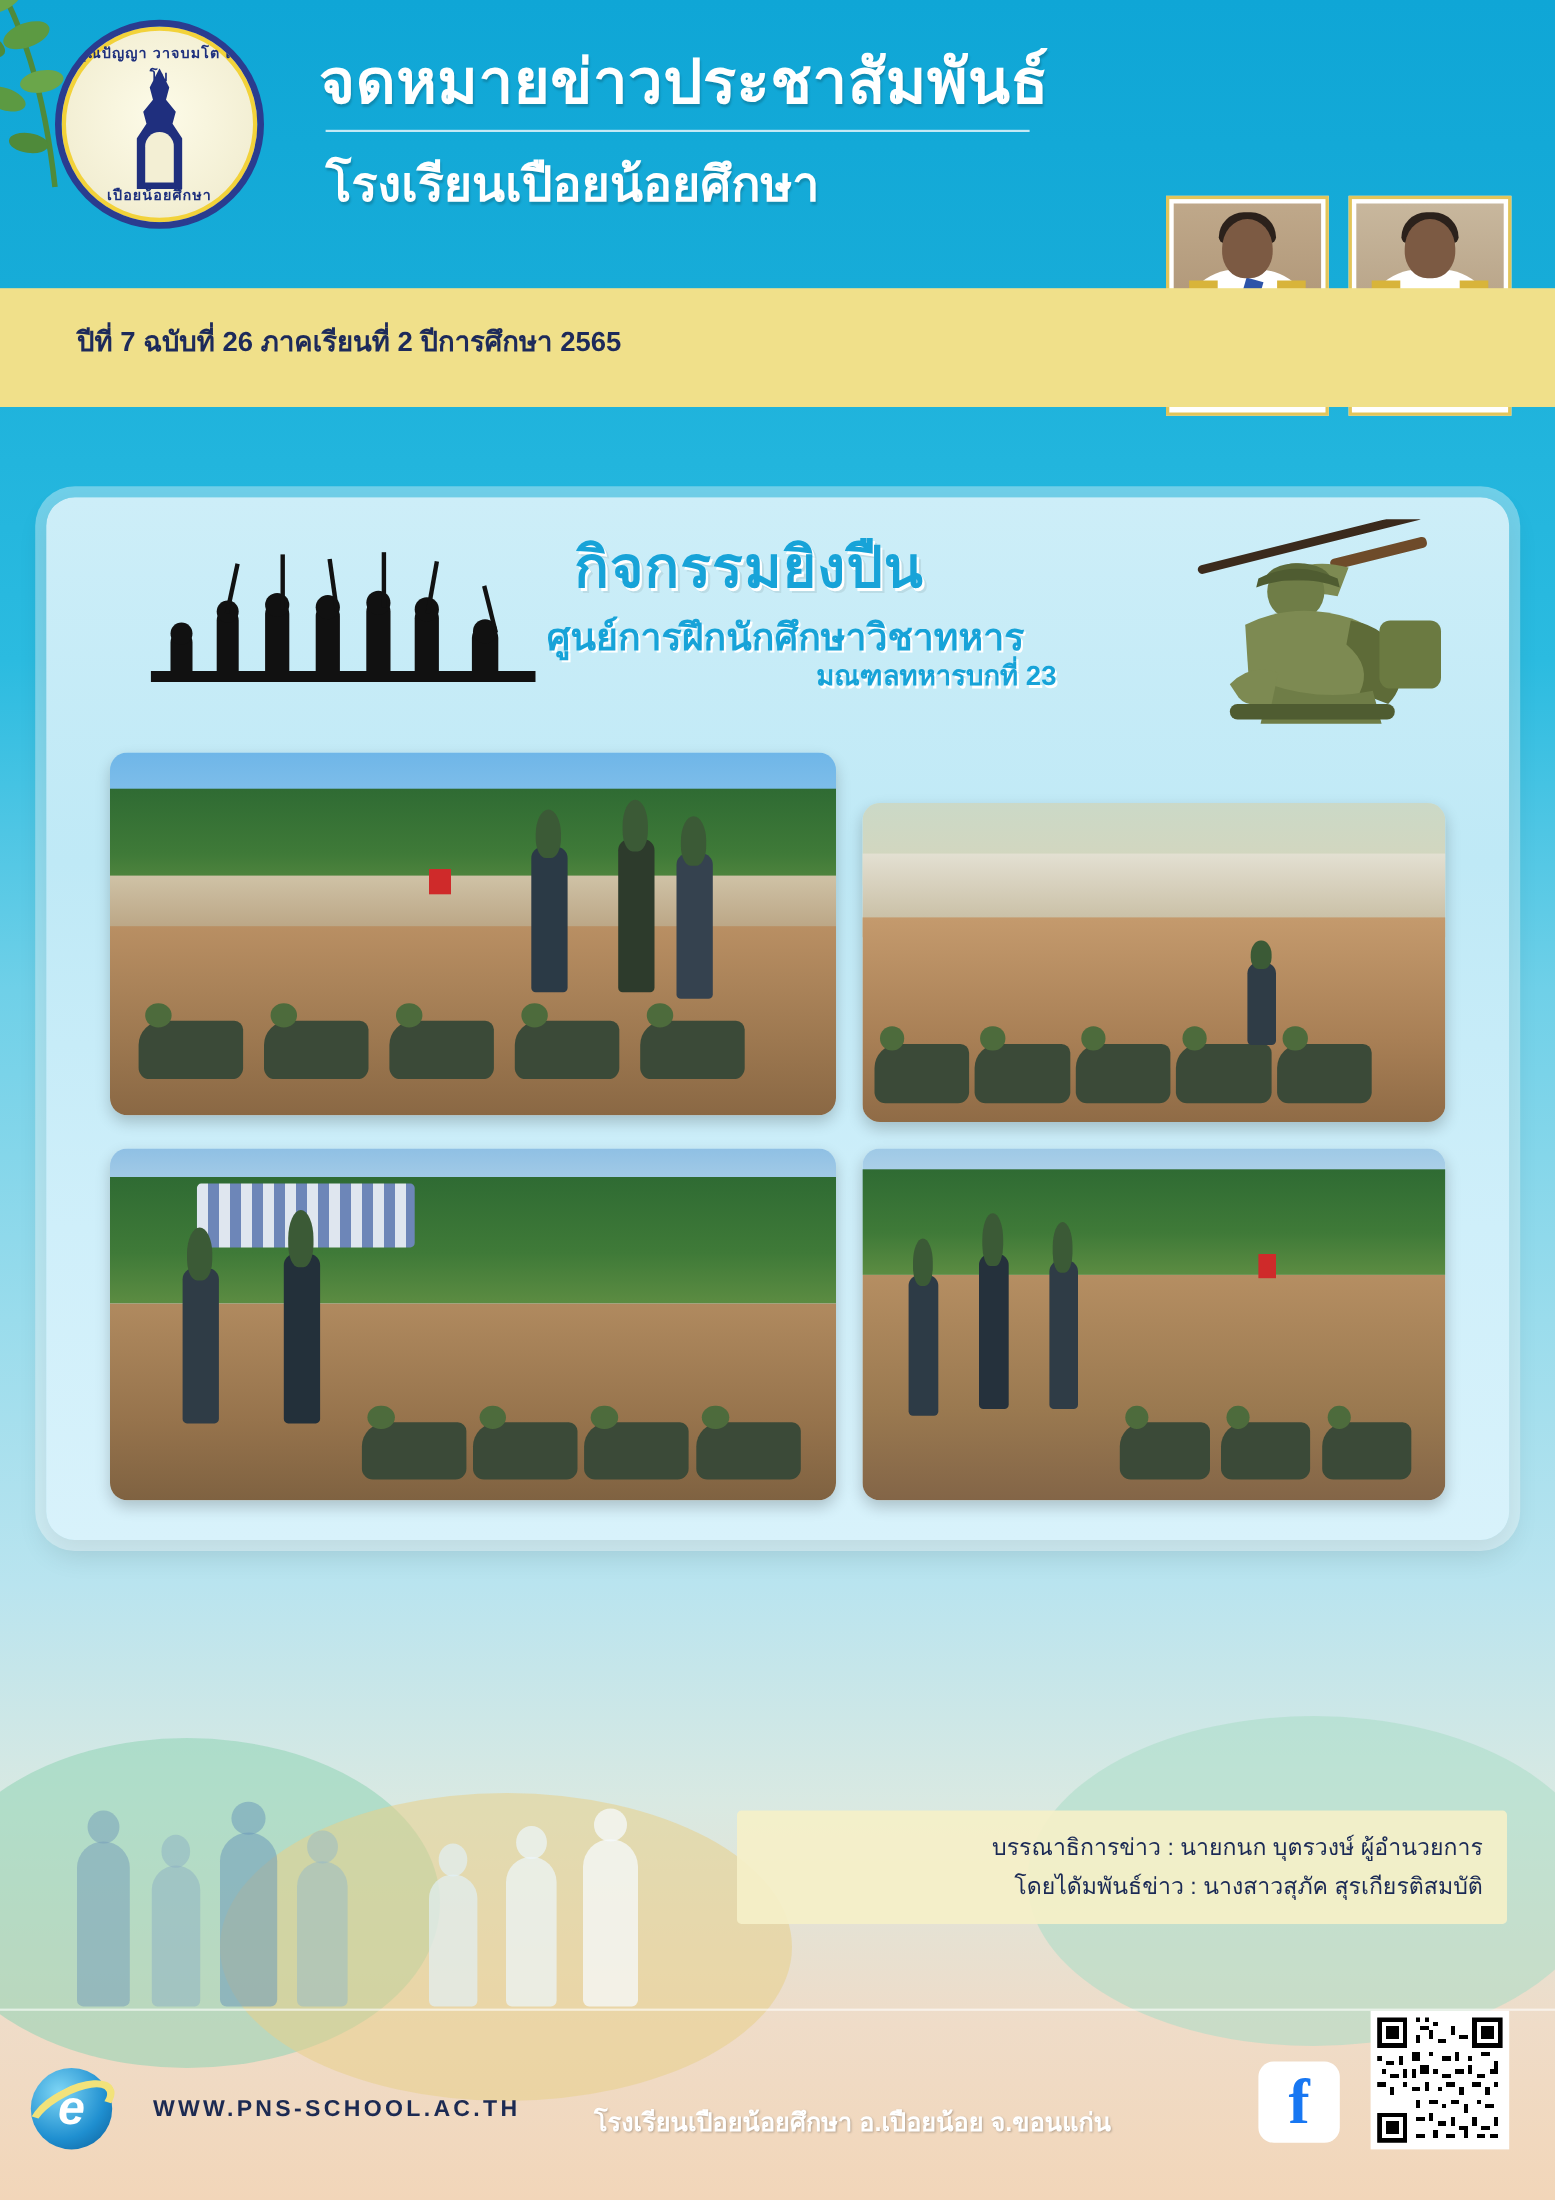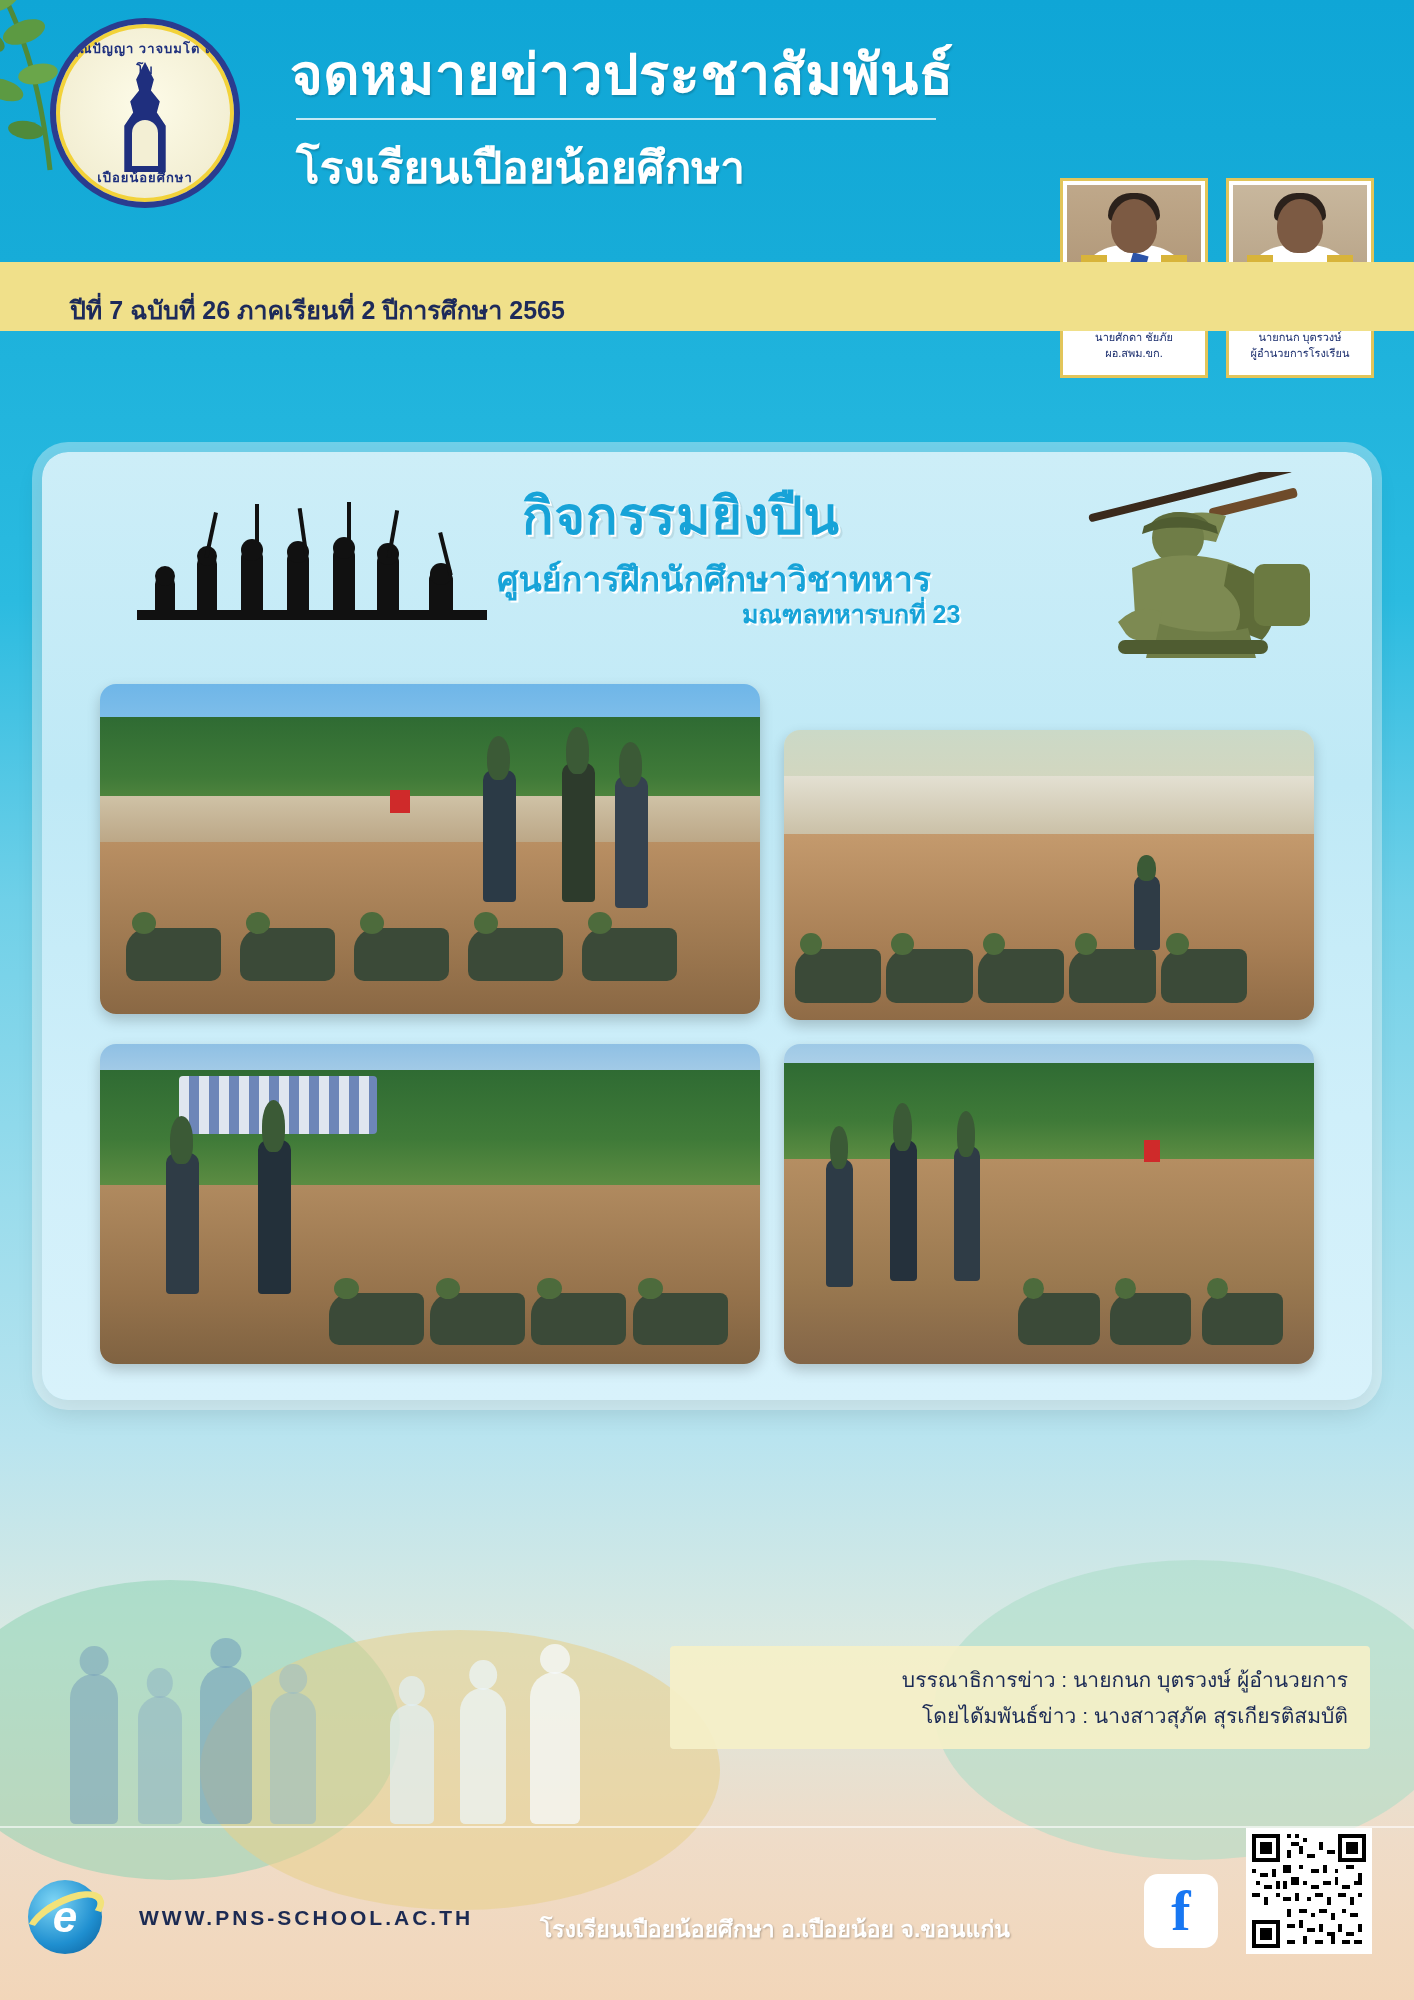--- a/index.html
+++ b/index.html
@@ -82,21 +82,21 @@
   .ph .body { position:absolute; left:50%; bottom:0; transform:translateX(-50%); width:120px; height:80px; background:#ffffff; border-radius:50px 50px 0 0; }
   .ph .sash { position:absolute; left:56px; bottom:0; width:16px; height:72px; background:#2d54a8; transform:rotate(16deg); }
   .ph .medal { position:absolute; left:84px; bottom:36px; width:20px; height:12px; background:#d8b43a; }
   .ph .epaul { position:absolute; bottom:62px; width:26px; height:8px; background:#d8b43a; }
   .ph .epaul.l { left:14px; } .ph .epaul.r { right:14px; }
   .portrait .cap {
     text-align:center; font-size:11px; color:#1b2e6e; line-height:1.45; padding-top:5px;
   }
   
   .issuebar {
-    position:absolute; left:0; top:262px; width:1414px; height:69px;
+    position:absolute; left:0; top:262px; width:1414px; height:108px;
     background:#f0e08a;
   }
   .issue-text {
     position:absolute; left:70px; top:28px; font-size:25px; color:#1d2a5a; font-weight:bold;
   }
   
   .card {
     position:absolute; left:42px; top:452px; width:1330px; height:948px;
     background:linear-gradient(180deg,#cdeef8 0%, #bfe9f6 35%, #cfeffa 70%, #d8f2fb 100%);
     border-radius:26px;

